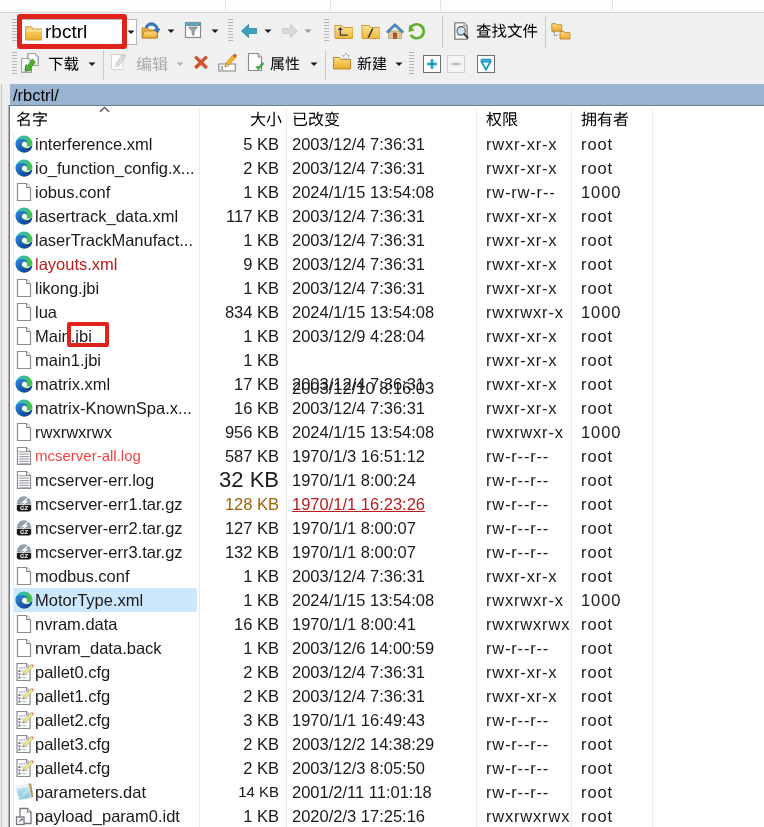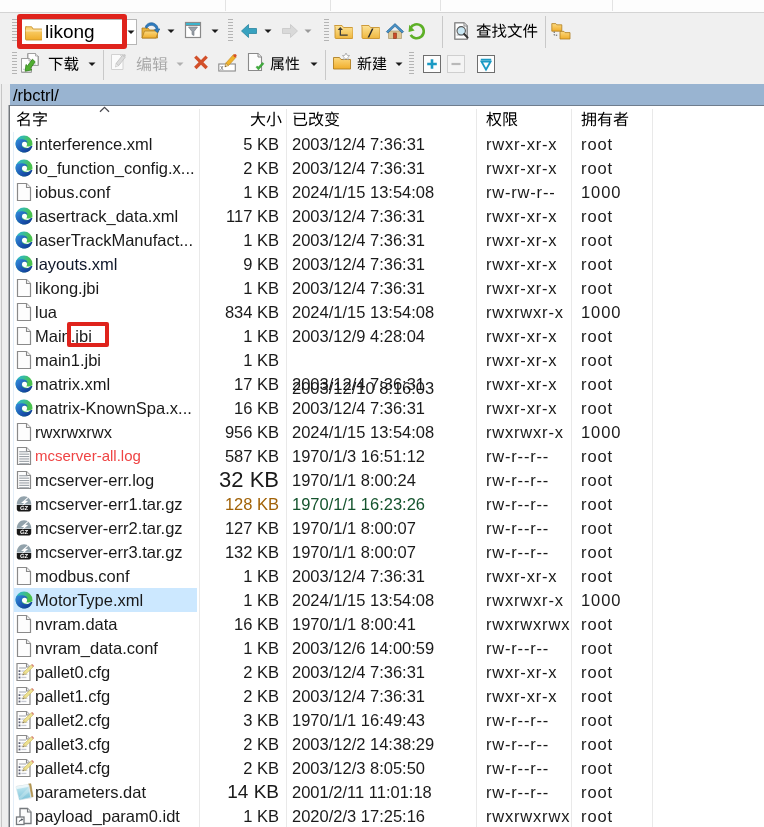--- a/index.html
+++ b/index.html
@@ -32,21 +32,21 @@
 <div style="position:absolute;left:330px;top:0px;width:1px;height:11px;background:#e3e3e3;"></div>
 <div style="position:absolute;left:440px;top:0px;width:1px;height:11px;background:#e3e3e3;"></div>
 <div style="position:absolute;left:612px;top:0px;width:1px;height:11px;background:#e3e3e3;"></div>
 <div style="position:absolute;left:0px;top:13px;width:764px;height:71px;background:#f0f0f0;"></div>
 <div style="position:absolute;left:12px;top:19px;width:5px;height:23px;background-image:repeating-linear-gradient(to bottom,#b4b4b4 0 1px,transparent 1px 3px);"></div>
 <div style="position:absolute;left:20px;top:19px;width:117px;height:26px;background:#fff;border:1px solid #b6b6b6;box-sizing:border-box;"></div>
 <svg style="position:absolute;left:24px;top:23px" width="18" height="18" viewBox="0 0 18 18">
     <path d="M1.5,3.8h6.2l1.4,2.2h8.4c0.4,0,0.8,0.3,0.8,0.8v9.4c0,0.4-0.3,0.8-0.8,0.8H2.3c-0.4,0-0.8-0.3-0.8-0.8V4.6C1.5,4.2,1.8,3.8,2.3,3.8z" fill="url(#fld2)" stroke="#c8922c" stroke-width="0.9"></path>
     <path d="M1.5,6.6h16.8v2h-16.8z" fill="#fff" opacity="0.35"></path>
   </svg>
-<div style="position:absolute;left:45px;top:21px;height:22px;line-height:22px;font-size:19px;color:#000;white-space:nowrap;">likong</div>
+<div style="position:absolute;left:45px;top:21px;height:22px;line-height:22px;font-size:19px;color:#000;white-space:nowrap;">rbctrl</div>
 <svg style="position:absolute;left:127px;top:29.5px" width="8" height="4.5" viewBox="0 0 8 4.5">
     <path d="M0.5,0.5h7L4.0,4.0z" fill="#1a1a1a"></path>
   </svg>
 <svg style="position:absolute;left:140px;top:21px" width="20" height="20" viewBox="0 0 20 20">
     <path d="M2,7h6l1.5,2h8v8H2z" fill="#e8b33c" stroke="#b07f22" stroke-width="0.8"></path>
     <path d="M2,17l2.5-7h14L16,17z" fill="url(#fld2)" stroke="#b07f22" stroke-width="0.8"></path>
     <path d="M5.2,6.2C6.2,2.6,10.2,0.8,13.8,2.2c2.6,1,4.2,3.2,4.4,5.8l1.7-0.1l-2.5,3.9l-3.1-3.1l1.9-0.3c-0.4-1.9-1.5-3.2-3.3-3.8c-2.5-0.8-5,0.3-6.1,2.6z" fill="#2e7bbf" stroke="#1a5a94" stroke-width="0.6"></path>
   </svg>
 <svg style="position:absolute;left:167px;top:29px" width="8" height="4.5" viewBox="0 0 8 4.5">
     <path d="M0.5,0.5h7L4.0,4.0z" fill="#1a1a1a"></path>
@@ -314,21 +314,21 @@
 <div style="position:absolute;right:485px;top:229px;height:22px;line-height:22px;font-size:16.5px;color:#1a1a1a;white-space:nowrap;">1 KB</div>
 <div style="position:absolute;left:292px;top:229px;height:22px;line-height:22px;font-size:16.5px;color:#1a1a1a;white-space:nowrap;">2003/12/4 7:36:31</div>
 <div style="position:absolute;left:486px;top:229px;height:22px;line-height:22px;font-size:16.5px;color:#1a1a1a;white-space:nowrap;letter-spacing:0.8px;">rwxr-xr-x</div>
 <div style="position:absolute;left:581px;top:229px;height:22px;line-height:22px;font-size:16.5px;color:#1a1a1a;white-space:nowrap;letter-spacing:0.9px;">root</div>
 <svg style="position:absolute;left:14px;top:254px" width="20" height="20" viewBox="0 0 20 20">
     <circle cx="10" cy="10" r="8.5" fill="url(#egA)"></circle>
     <path fill="#fff" opacity="0.95" d="M9.4,12.6C11.6,14.4,15.1,14.6,18.1,12.9L18.4,11.2C15.9,12.8,12.4,12.8,10.2,11.2Z"></path>
     <path fill="url(#egB)" d="M3.0,5.8C5.8,4.9,9.6,5.0,11.8,6.3C12.9,6.9,13.6,7.9,13.7,9.1C13.0,8.3,11.9,7.8,10.7,7.8C8.8,7.9,7.6,9.2,7.7,11.0C7.9,13.0,9.9,14.4,12.6,14.2C14.4,14.0,15.9,13.2,16.9,12.0C17.4,11.9,18.0,12.1,18.4,12.1C17.6,15.9,14.4,18.6,10.4,18.6C5.6,18.5,1.7,14.6,1.6,10.0C1.6,8.5,2.1,7.0,3.0,5.8Z"></path>
     <circle cx="10.5" cy="10.3" r="2.5" fill="#fff"></circle>
   </svg>
-<div style="position:absolute;left:35px;top:253px;height:22px;line-height:22px;font-size:16.5px;color:#0f172a;white-space:nowrap;">layouts.xml</div>
+<div style="position:absolute;left:35px;top:253px;height:22px;line-height:22px;font-size:16.5px;color:#b91c1c;white-space:nowrap;">layouts.xml</div>
 <div style="position:absolute;right:485px;top:253px;height:22px;line-height:22px;font-size:16.5px;color:#1a1a1a;white-space:nowrap;">9 KB</div>
 <div style="position:absolute;left:292px;top:253px;height:22px;line-height:22px;font-size:16.5px;color:#1a1a1a;white-space:nowrap;">2003/12/4 7:36:31</div>
 <div style="position:absolute;left:486px;top:253px;height:22px;line-height:22px;font-size:16.5px;color:#1a1a1a;white-space:nowrap;letter-spacing:0.8px;">rwxr-xr-x</div>
 <div style="position:absolute;left:581px;top:253px;height:22px;line-height:22px;font-size:16.5px;color:#1a1a1a;white-space:nowrap;letter-spacing:0.9px;">root</div>
 <svg style="position:absolute;left:14px;top:278px" width="20" height="20" viewBox="0 0 20 20">
     <path d="M3.5,1.5h9l4,4v13h-13z" fill="#fdfdfd" stroke="#8a8a8a" stroke-width="1.2"></path>
     <path d="M12.5,1.5v4h4" fill="#f0f0f0" stroke="#8a8a8a" stroke-width="1.1"></path>
   </svg>
 <div style="position:absolute;left:35px;top:277px;height:22px;line-height:22px;font-size:16.5px;color:#1a1a1a;white-space:nowrap;">likong.jbi</div>
 <div style="position:absolute;right:485px;top:277px;height:22px;line-height:22px;font-size:16.5px;color:#1a1a1a;white-space:nowrap;">1 KB</div>
@@ -425,21 +425,21 @@
 <div style="position:absolute;left:581px;top:469px;height:22px;line-height:22px;font-size:16.5px;color:#1a1a1a;white-space:nowrap;letter-spacing:0.9px;">root</div>
 <svg style="position:absolute;left:14px;top:494px" width="20" height="20" viewBox="0 0 20 20">
     <path d="M2.8,10.3C2.8,5.6,6,2.3,10,2.3s7.2,3.3,7.2,8z" fill="#92a2ab"></path>
     <rect x="2.8" y="10.3" width="14.4" height="0.8" fill="#b2bec5"></rect>
     <path d="M2.8,11.1h14.4v4.2c0,1.2-1,2.2-2.2,2.2H5c-1.2,0-2.2-1-2.2-2.2z" fill="#191919"></path>
     <path d="M14.0,3.0L7.0,8.9l2.9,0.1L8.3,12.1l5.9-5.2l-2.9-0.1l3.3-3.2z" fill="#fff"></path>
     <text x="10.1" y="16.1" font-family="Liberation Sans" font-size="6" font-weight="bold" fill="#fff" text-anchor="middle">GZ</text>
   </svg>
 <div style="position:absolute;left:35px;top:493px;height:22px;line-height:22px;font-size:16.5px;color:#1a1a1a;white-space:nowrap;">mcserver-err1.tar.gz</div>
 <div style="position:absolute;right:485px;top:493px;height:22px;line-height:22px;font-size:16.5px;color:#a16207;white-space:nowrap;">128 KB</div>
-<div style="position:absolute;left:292px;top:493px;height:22px;line-height:22px;font-size:16.5px;color:#14532d;white-space:nowrap;">1970/1/1 16:23:26</div>
+<div style="position:absolute;left:292px;top:493px;height:22px;line-height:22px;font-size:16.5px;color:#b91c1c;white-space:nowrap;text-decoration:underline;">1970/1/1 16:23:26</div>
 <div style="position:absolute;left:486px;top:493px;height:22px;line-height:22px;font-size:16.5px;color:#1a1a1a;white-space:nowrap;letter-spacing:0.8px;">rw-r--r--</div>
 <div style="position:absolute;left:581px;top:493px;height:22px;line-height:22px;font-size:16.5px;color:#1a1a1a;white-space:nowrap;letter-spacing:0.9px;">root</div>
 <svg style="position:absolute;left:14px;top:518px" width="20" height="20" viewBox="0 0 20 20">
     <path d="M2.8,10.3C2.8,5.6,6,2.3,10,2.3s7.2,3.3,7.2,8z" fill="#92a2ab"></path>
     <rect x="2.8" y="10.3" width="14.4" height="0.8" fill="#b2bec5"></rect>
     <path d="M2.8,11.1h14.4v4.2c0,1.2-1,2.2-2.2,2.2H5c-1.2,0-2.2-1-2.2-2.2z" fill="#191919"></path>
     <path d="M14.0,3.0L7.0,8.9l2.9,0.1L8.3,12.1l5.9-5.2l-2.9-0.1l3.3-3.2z" fill="#fff"></path>
     <text x="10.1" y="16.1" font-family="Liberation Sans" font-size="6" font-weight="bold" fill="#fff" text-anchor="middle">GZ</text>
   </svg>
 <div style="position:absolute;left:35px;top:517px;height:22px;line-height:22px;font-size:16.5px;color:#1a1a1a;white-space:nowrap;">mcserver-err2.tar.gz</div>
@@ -486,21 +486,21 @@
   </svg>
 <div style="position:absolute;left:35px;top:613px;height:22px;line-height:22px;font-size:16.5px;color:#1a1a1a;white-space:nowrap;">nvram.data</div>
 <div style="position:absolute;right:485px;top:613px;height:22px;line-height:22px;font-size:16.5px;color:#1a1a1a;white-space:nowrap;">16 KB</div>
 <div style="position:absolute;left:292px;top:613px;height:22px;line-height:22px;font-size:16.5px;color:#1a1a1a;white-space:nowrap;">1970/1/1 8:00:41</div>
 <div style="position:absolute;left:486px;top:613px;height:22px;line-height:22px;font-size:16.5px;color:#1a1a1a;white-space:nowrap;letter-spacing:0.8px;">rwxrwxrwx</div>
 <div style="position:absolute;left:581px;top:613px;height:22px;line-height:22px;font-size:16.5px;color:#1a1a1a;white-space:nowrap;letter-spacing:0.9px;">root</div>
 <svg style="position:absolute;left:14px;top:638px" width="20" height="20" viewBox="0 0 20 20">
     <path d="M3.5,1.5h9l4,4v13h-13z" fill="#fdfdfd" stroke="#8a8a8a" stroke-width="1.2"></path>
     <path d="M12.5,1.5v4h4" fill="#f0f0f0" stroke="#8a8a8a" stroke-width="1.1"></path>
   </svg>
-<div style="position:absolute;left:35px;top:637px;height:22px;line-height:22px;font-size:16.5px;color:#1a1a1a;white-space:nowrap;">nvram_data.conf</div>
+<div style="position:absolute;left:35px;top:637px;height:22px;line-height:22px;font-size:16.5px;color:#1a1a1a;white-space:nowrap;">nvram_data.back</div>
 <div style="position:absolute;right:485px;top:637px;height:22px;line-height:22px;font-size:16.5px;color:#1a1a1a;white-space:nowrap;">1 KB</div>
 <div style="position:absolute;left:292px;top:637px;height:22px;line-height:22px;font-size:16.5px;color:#1a1a1a;white-space:nowrap;">2003/12/6 14:00:59</div>
 <div style="position:absolute;left:486px;top:637px;height:22px;line-height:22px;font-size:16.5px;color:#1a1a1a;white-space:nowrap;letter-spacing:0.8px;">rw-r--r--</div>
 <div style="position:absolute;left:581px;top:637px;height:22px;line-height:22px;font-size:16.5px;color:#1a1a1a;white-space:nowrap;letter-spacing:0.9px;">root</div>
 <svg style="position:absolute;left:14px;top:662px" width="20" height="20" viewBox="0 0 20 20">
     <path d="M3,1.5h9.5l3.5,3.5v13.5h-13z" fill="#fdfdfd" stroke="#8a8a8a" stroke-width="1.2"></path>
     <path d="M12.5,1.5v3.5h3.5" fill="#f0f0f0" stroke="#8a8a8a" stroke-width="1.1"></path>
     <rect x="5" y="5.4" width="7" height="1.2" fill="#b0b4ba"></rect>
     <rect x="4.6" y="8.2" width="1.8" height="1.8" fill="#5b5f73"></rect>
     <rect x="7.4" y="8.4" width="6" height="1.3" fill="#c6c9d2"></rect>
@@ -616,21 +616,21 @@
 <svg style="position:absolute;left:14px;top:782px" width="20" height="20" viewBox="0 0 20 20">
     <g transform="rotate(-7 10 10)">
       <path d="M15.2,2.6h2.6l0.6,13.2h-2.6z" fill="#b99b55" stroke="#9a7d3c" stroke-width="0.5"></path>
       <path d="M3.4,3.4h12.4l0.8,13.4H5z" fill="#fff" stroke="#d0d0d0" stroke-width="0.5"></path>
       <path d="M2.6,3.8L15,3l1,13.2L4.4,17.4z" fill="url(#dat)" stroke="#cfe4ec" stroke-width="0.5"></path>
       <path d="M2.6,3.8L15,3l0.2,2.4L3,6.4z" fill="#fff" opacity="0.55"></path>
       <path d="M4.2,14.8l10.8-8.6l0.4,4.2l-9.6,6.6z" fill="#fff" opacity="0.25"></path>
     </g>
   </svg>
 <div style="position:absolute;left:35px;top:781px;height:22px;line-height:22px;font-size:16.5px;color:#1a1a1a;white-space:nowrap;">parameters.dat</div>
-<div style="position:absolute;right:485px;top:781px;height:22px;line-height:22px;font-size:19px;color:#1a1a1a;white-space:nowrap;">14 KB</div>
+<div style="position:absolute;right:485px;top:781px;height:22px;line-height:22px;font-size:15px;color:#1a1a1a;white-space:nowrap;">14 KB</div>
 <div style="position:absolute;left:292px;top:781px;height:22px;line-height:22px;font-size:16.5px;color:#1a1a1a;white-space:nowrap;">2001/2/11 11:01:18</div>
 <div style="position:absolute;left:486px;top:781px;height:22px;line-height:22px;font-size:16.5px;color:#1a1a1a;white-space:nowrap;letter-spacing:0.8px;">rw-r--r--</div>
 <div style="position:absolute;left:581px;top:781px;height:22px;line-height:22px;font-size:16.5px;color:#1a1a1a;white-space:nowrap;letter-spacing:0.9px;">root</div>
 <svg style="position:absolute;left:14px;top:806px" width="20" height="20" viewBox="0 0 20 20">
     <path d="M6,2.5h7.5l3.5,3.5v11.5h-11z" fill="#fbfbfb" stroke="#75797d" stroke-width="1.3"></path>
     <path d="M13.5,2.5v3.5h3.5" fill="#eee" stroke="#75797d" stroke-width="1.1"></path>
     <rect x="2.5" y="11" width="7.5" height="7.5" fill="#fff" stroke="#75797d" stroke-width="1.3"></rect>
     <path d="M4.6,16.6c0.3-1.8,1.2-2.9,2.6-3.2l-0.4-1l2.6,0.7l-1.6,2l-0.3-0.9c-1.4,0.5-2,1.4-2.9,2.4z" fill="#4e555c"></path>
   </svg>
 <div style="position:absolute;left:35px;top:805px;height:22px;line-height:22px;font-size:16.5px;color:#1a1a1a;white-space:nowrap;">payload_param0.idt</div>

